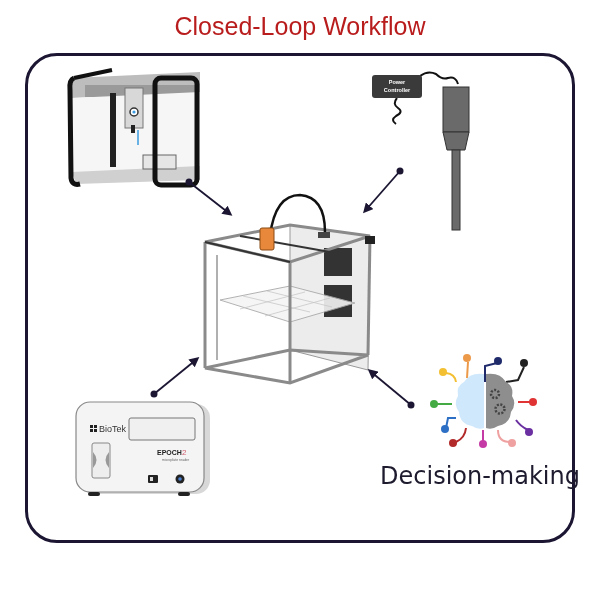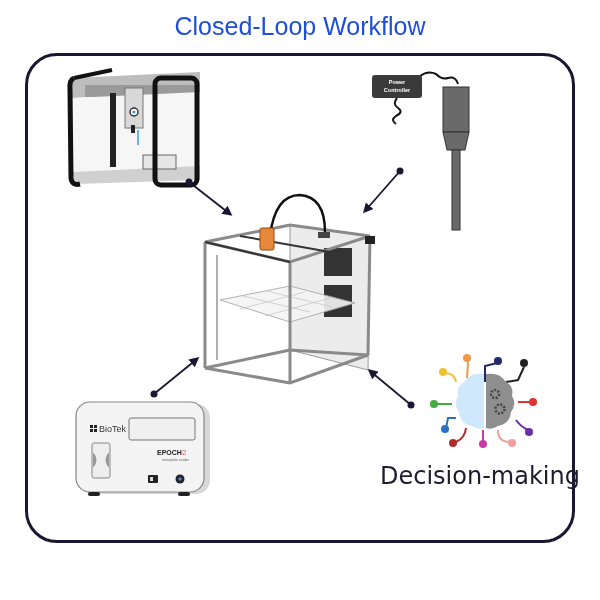--- a/index.html
+++ b/index.html
@@ -1,20 +1,20 @@
 <!DOCTYPE html>
 <html><head>
 <meta charset="utf-8">
 <style>
   html, body { margin:0; padding:0; background:#ffffff; }
   body { width:600px; height:600px; position:relative; overflow:hidden; font-family:"Liberation Sans", sans-serif; }
-  #title { position:absolute; left:0; top:12px; width:600px; text-align:center; font-size:25px; color:#1d4ed8; font-family:"Liberation Sans", sans-serif; }
+  #title { position:absolute; left:0; top:12px; width:600px; text-align:center; font-size:25px; color:#b91c1c; font-family:"Liberation Sans", sans-serif; }
   #frame { position:absolute; left:25px; top:53px; width:550px; height:490px; border:3px solid #1c1633; border-radius:32px; box-sizing:border-box; }
   svg#main { position:absolute; left:0; top:0; }
-  .algo-label { position:absolute; left:380px; top:460px; width:200px; font-family:"DejaVu Sans", sans-serif; font-size:24px; color:#1e1b2e; line-height:32px; }
+  .algo-label { position:absolute; left:380px; top:460px; width:200px; text-align:center; font-family:"DejaVu Sans", sans-serif; font-size:24px; color:#1e1b2e; line-height:32px; }
 </style>
 </head>
 <body>
 
 <div id="title">Closed-Loop Workflow</div>
 <div id="frame"></div>
 
 <svg id="main" width="600" height="600" viewBox="0 0 600 600">
   <defs>
     <marker id="ah" markerWidth="10" markerHeight="10" refX="7" refY="5" orient="auto" markerUnits="userSpaceOnUse">

